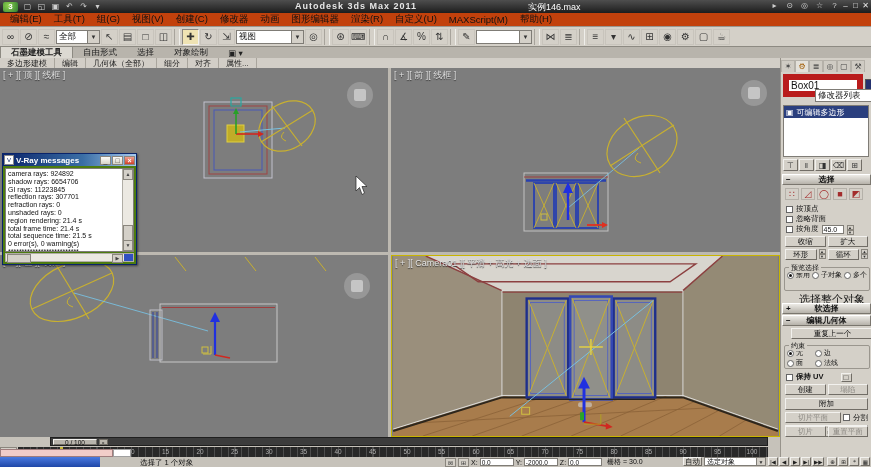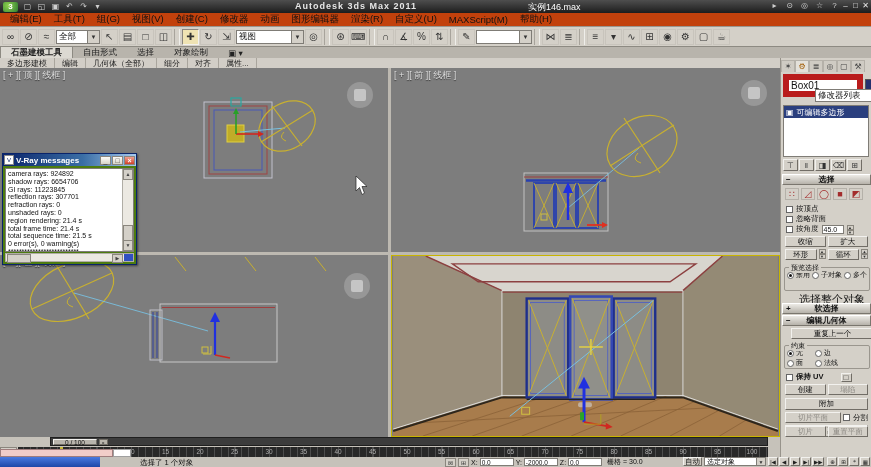--- a/index.html
+++ b/index.html
@@ -340,20 +340,21 @@
           <line x1="215" y1="100" x2="215" y2="66" stroke="#2030e0" stroke-width="2.2"></line>
           <polygon points="210,67 215,57 220,67" fill="#2030e0"></polygon>
           <line x1="215" y1="100" x2="230" y2="103" stroke="#d02820" stroke-width="1.4"></line>
           <rect x="202" y="92" width="6" height="6" fill="none" stroke="#d0c040"></rect>
           <path d="M203,99 h8 v-8" fill="none" stroke="#d0c040" stroke-width="1"></path>
         </g>
       </svg>
     </div>
 
     <div class="vp" id="vp-camera">
+      <div class="vp-label">[ + ][ Camera01 ][ 平滑 + 高光 + 边面 ]</div>
       <svg width="387" height="180" viewBox="0 0 389 182">
         <defs>
           <clipPath id="floorclip">
               <polygon points="0,175 110,141 293,141 389,175 389,182 0,182"></polygon>
             </clipPath>
         </defs>
         <rect x="0" y="0" width="389" height="182" fill="#8e8470"></rect>
         <polygon points="33,0 333,0 293,35 110,35" fill="#d8d5ce"></polygon>
         <polygon points="0,0 33,0 110,35 110,143 0,177" fill="#9a8f7c"></polygon>
         <polygon points="333,0 389,0 389,177 293,143 293,35" fill="#948a75"></polygon>

